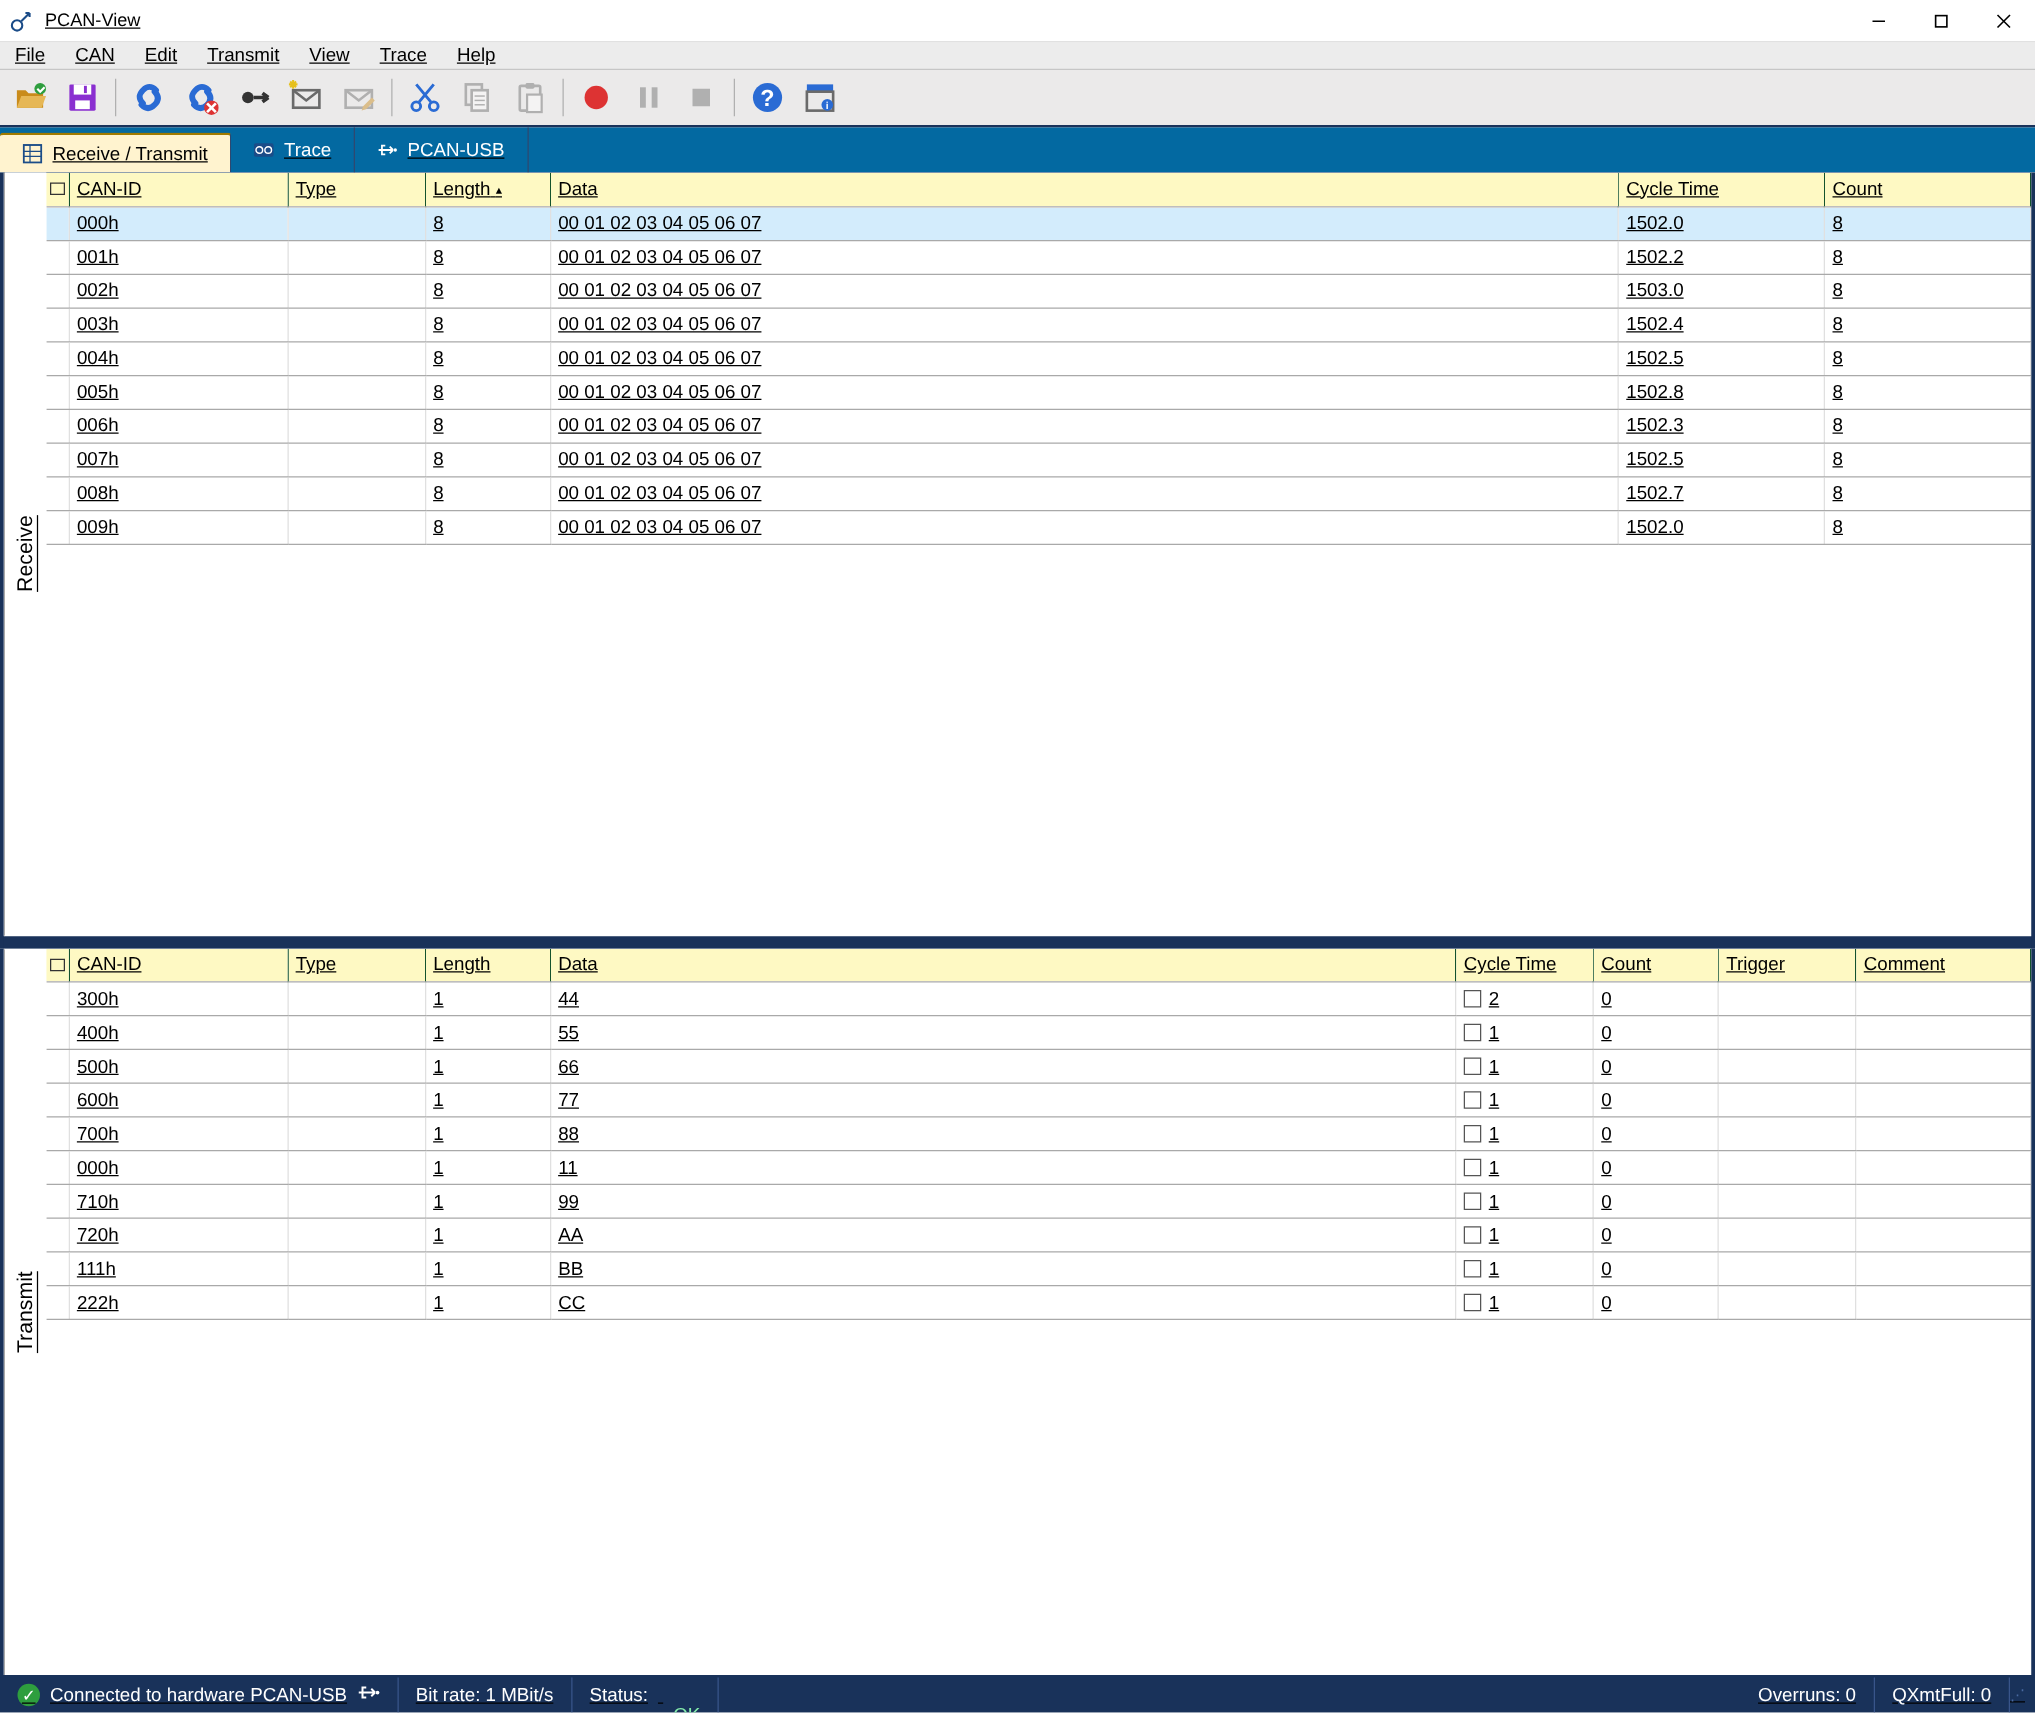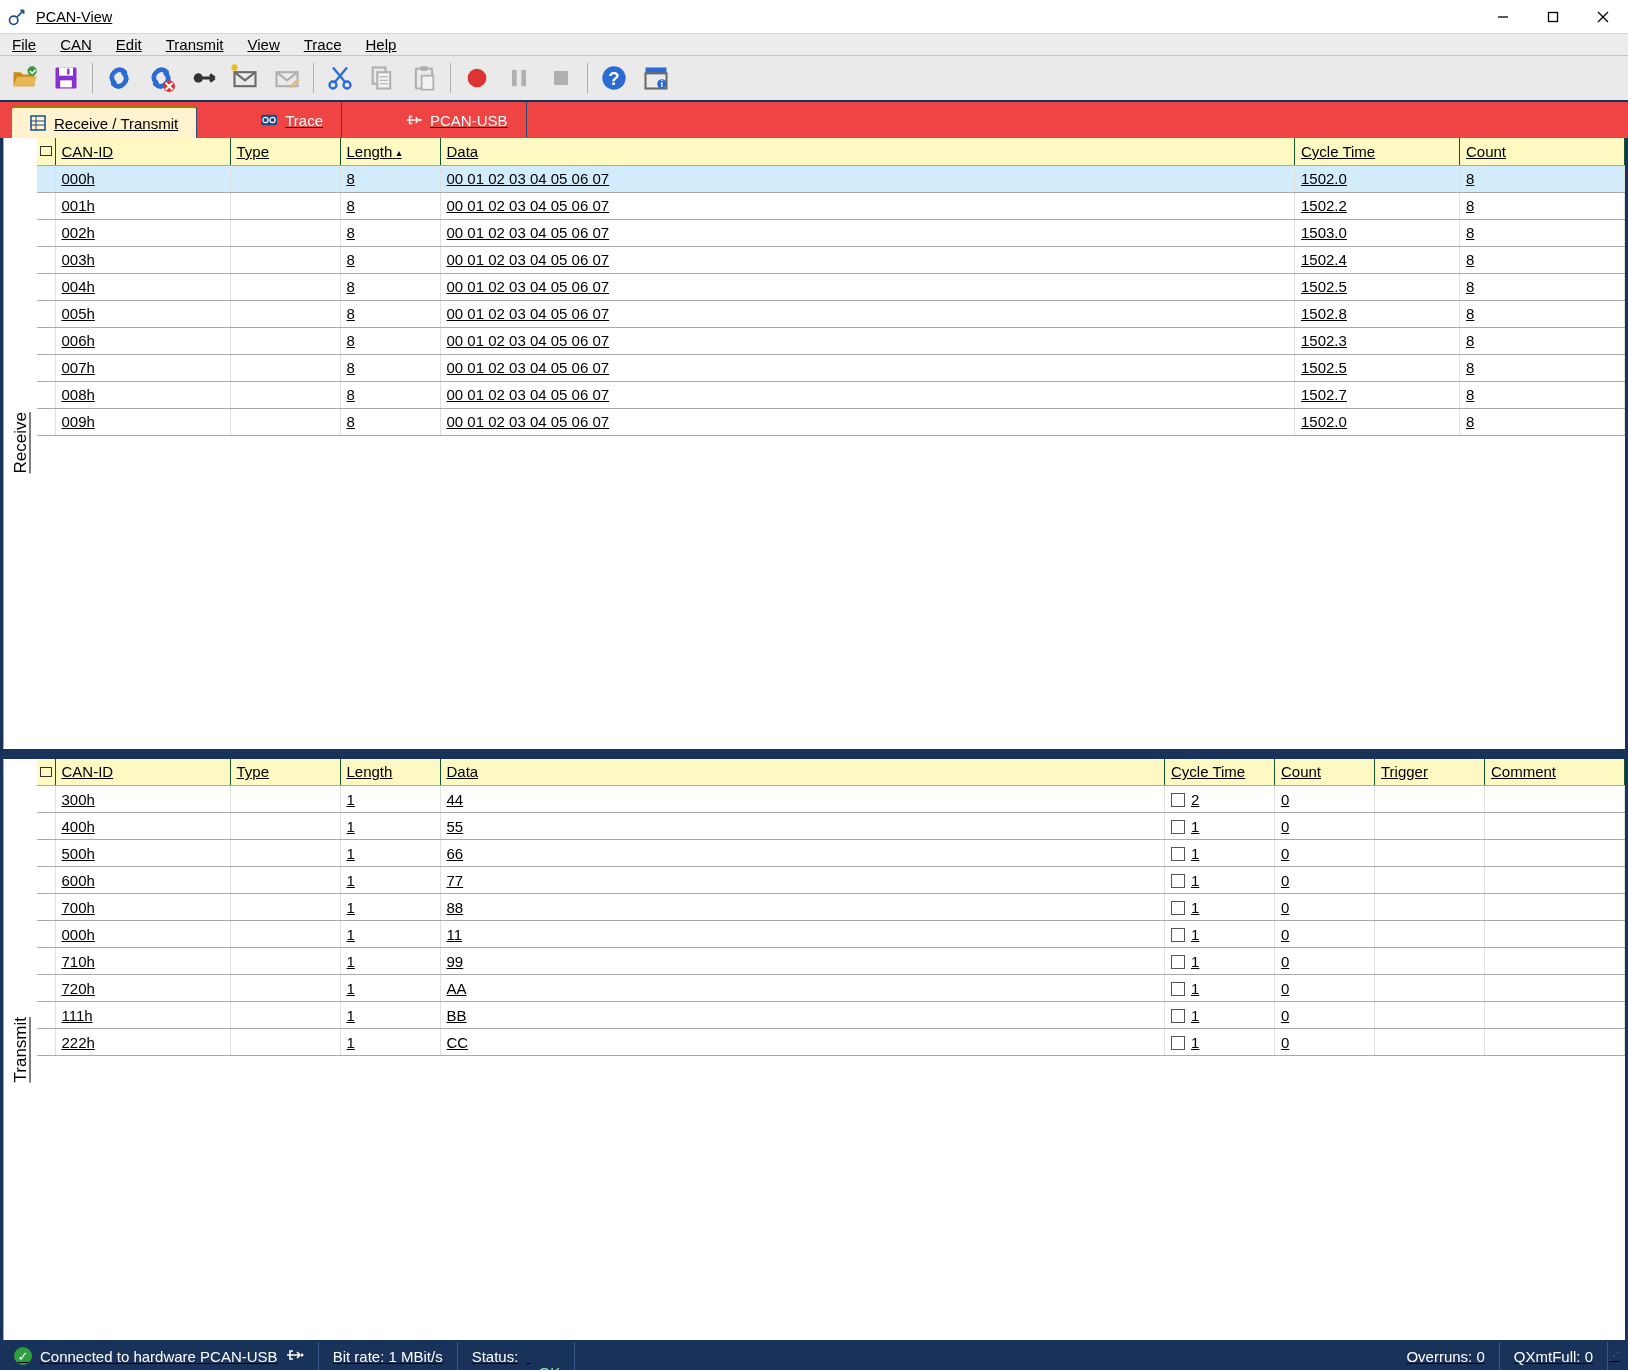--- a/index.html
+++ b/index.html
@@ -46,21 +46,21 @@
   }
   .tool-btn {
     width:40px; height:40px; display:flex; align-items:center; justify-content:center;
     cursor:pointer; border-radius:2px;
   }
   .tool-sep { width:1px; height:30px; background:#b0b0b0; margin:0 4px; }
   .tool-svg { width:28px; height:28px; }
   .disabled { opacity:0.45; pointer-events:none; }
   
   .tab-strip {
-    height: 36px; background:#ef4444; display:flex; align-items:stretch; padding:0 12px;gap:46px;
+    height: 36px; background:#0369a1; display:flex; align-items:stretch; padding:0 0px;
   }
   .tab {
     display:flex; align-items:center; gap:8px; padding:0 18px;
     color:#fff; font-size:15px; cursor:pointer; border-right:1px solid #2f4870;
   }
   .tab.active {
     background:#fff3cf; color:#000; border-top:2px solid #a07a00; margin-top:4px; border-radius:3px 3px 0 0;
   }
   .tab .tab-icon { width:16px; height:16px; display:flex; align-items:center; justify-content:center; }
   .tab.active .tab-icon { color:#1b4c88; }

